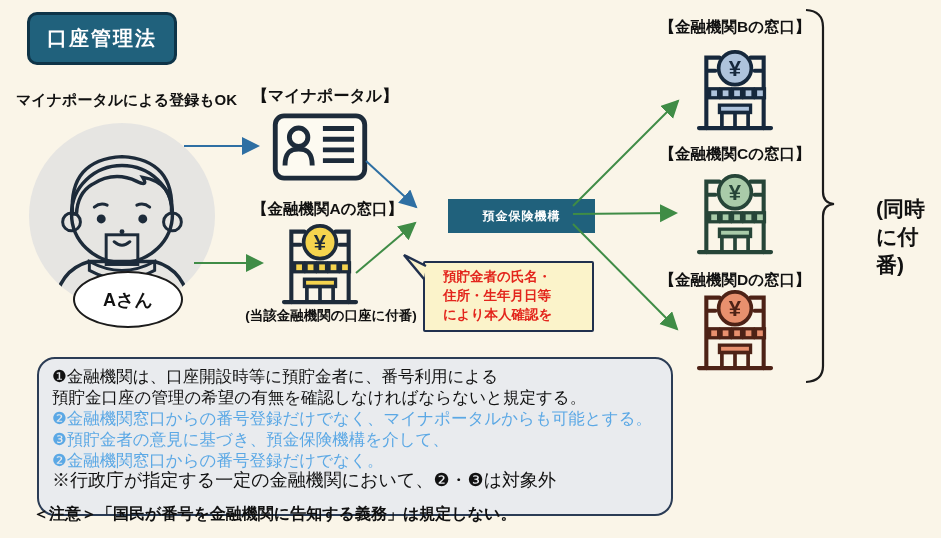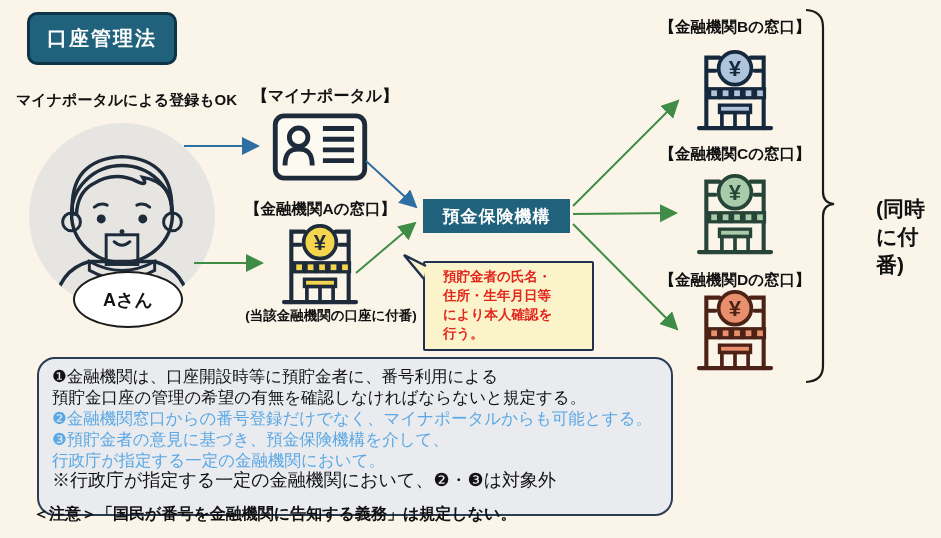--- a/index.html
+++ b/index.html
@@ -23,26 +23,26 @@
   .name-ellipse {
     left:73px; top:271px; width:106px; height:53px;
     background:#fff; border:2.5px solid #1b1b1b; border-radius:50%;
     display:flex; align-items:center; justify-content:center;
     font-weight:bold; font-size:18px; z-index:2;
   }
 
   .node-label { font-weight:bold; font-size:15.5px; }
   .lbl-portal { left:250px; top:86px; width:150px; font-size:16px; }
   .idcard { left:270px; top:112px; }
-  .lbl-bank-a { left:238px; top:199px; width:165px; }
+  .lbl-bank-a { left:238px; top:199px; width:165px;text-align:right; }
   .caption-a { left:240px; top:307px; width:182px; font-weight:bold; font-size:13.5px; }
 
   .dic-box {
-    left:423px; top:199px; width:147px; height:34px;
-    background:var(--teal); color:#fff; font-weight:bold; font-size:17px;
+    left:448px; top:199px; width:147px; height:34px;
+    background:var(--teal); color:#fff; font-weight:bold; font-size:12px;
     display:flex; align-items:center; justify-content:center; letter-spacing:1px;
   }
 
   .bubble {
     left:423px; top:261px; width:131px;
     background:var(--bubble-bg); border:2.5px solid var(--bubble-border); border-radius:2px;
     padding:5px 18px; color:var(--red); font-weight:bold; font-size:13.5px; line-height:1.4;
     z-index:1;
   }
 
@@ -154,21 +154,20 @@
   <div class="abs ctr caption-a">(当該金融機関の口座に付番)</div>
 
   <div class="abs dic-box">
     <span>預金保険機構</span>
   </div>
 
   <div class="abs bubble">
     <div>預貯金者の氏名・</div>
     <div>住所・生年月日等</div>
     <div>により本人確認を</div>
-    <div>行う。</div>
   </div>
 
   <div class="abs node-label ctr lbl-bank-b">【金融機関Bの窓口】</div>
   <svg class="abs bank-icon icon-bank-b" width="82" height="86" viewBox="0 0 100 105" style="--b-accent: #AEC3DC; --b-outline: #16283C;">
     <path class="ln" d="M6,99 H94"></path>
     <path class="ln" d="M15,99 V13 H31 M15,29 H26"></path>
     <path class="ln" d="M85,99 V13 H69 M85,29 H74"></path>
     <circle class="acc" cx="50" cy="26" r="20"></circle>
     <text class="yen" x="50" y="36">¥</text>
     <rect class="win" x="19" y="51" width="11" height="11"></rect>
@@ -212,21 +211,21 @@
     <path class="door" d="M34,99 V80 H66 V99 M50,80 V99"></path>
   </svg>
 
   <div class="abs simultaneous">(同時に付番)</div>
 
   <div class="abs notes-box">
     <div class="note-line">❶金融機関は、口座開設時等に預貯金者に、番号利用による</div>
     <div class="note-line">預貯金口座の管理の希望の有無を確認しなければならないと規定する。</div>
     <div class="note-line blue">❷金融機関窓口からの番号登録だけでなく、マイナポータルからも可能とする。</div>
     <div class="note-line blue">❸預貯金者の意見に基づき、預金保険機構を介して、</div>
-    <div class="note-line blue">行政庁が指定する一定の金融機関において。</div>
+    <div class="note-line blue">❷金融機関窓口からの番号登録だけでなく。</div>
     <div class="note-line small">※行政庁が指定する一定の金融機関において、❷・❸は対象外</div>
   </div>
 
   <div class="abs footer-note">＜注意＞「国民が番号を金融機関に告知する義務」は規定しない。</div>
 
   <svg class="abs overlay" width="941" height="538" viewBox="0 0 941 538">
     <defs>
       <marker id="mB" markerWidth="10" markerHeight="10" refX="8" refY="4.5" orient="auto">
         <path d="M0,0 L9,4.5 L0,9 Z" class="fB"></path>
       </marker>

